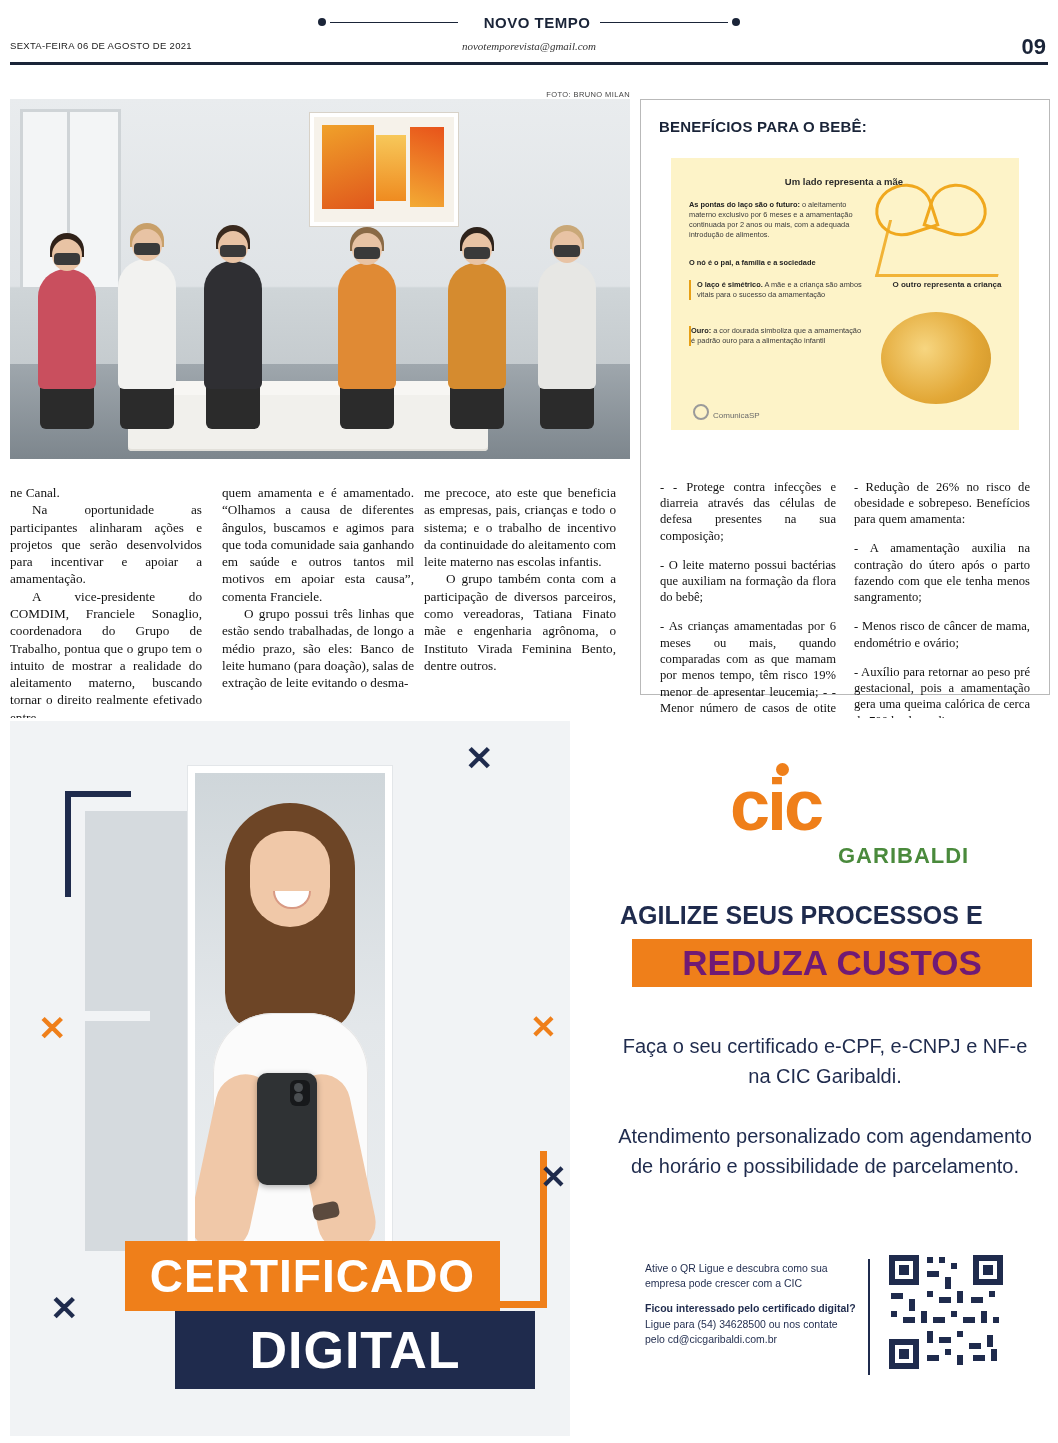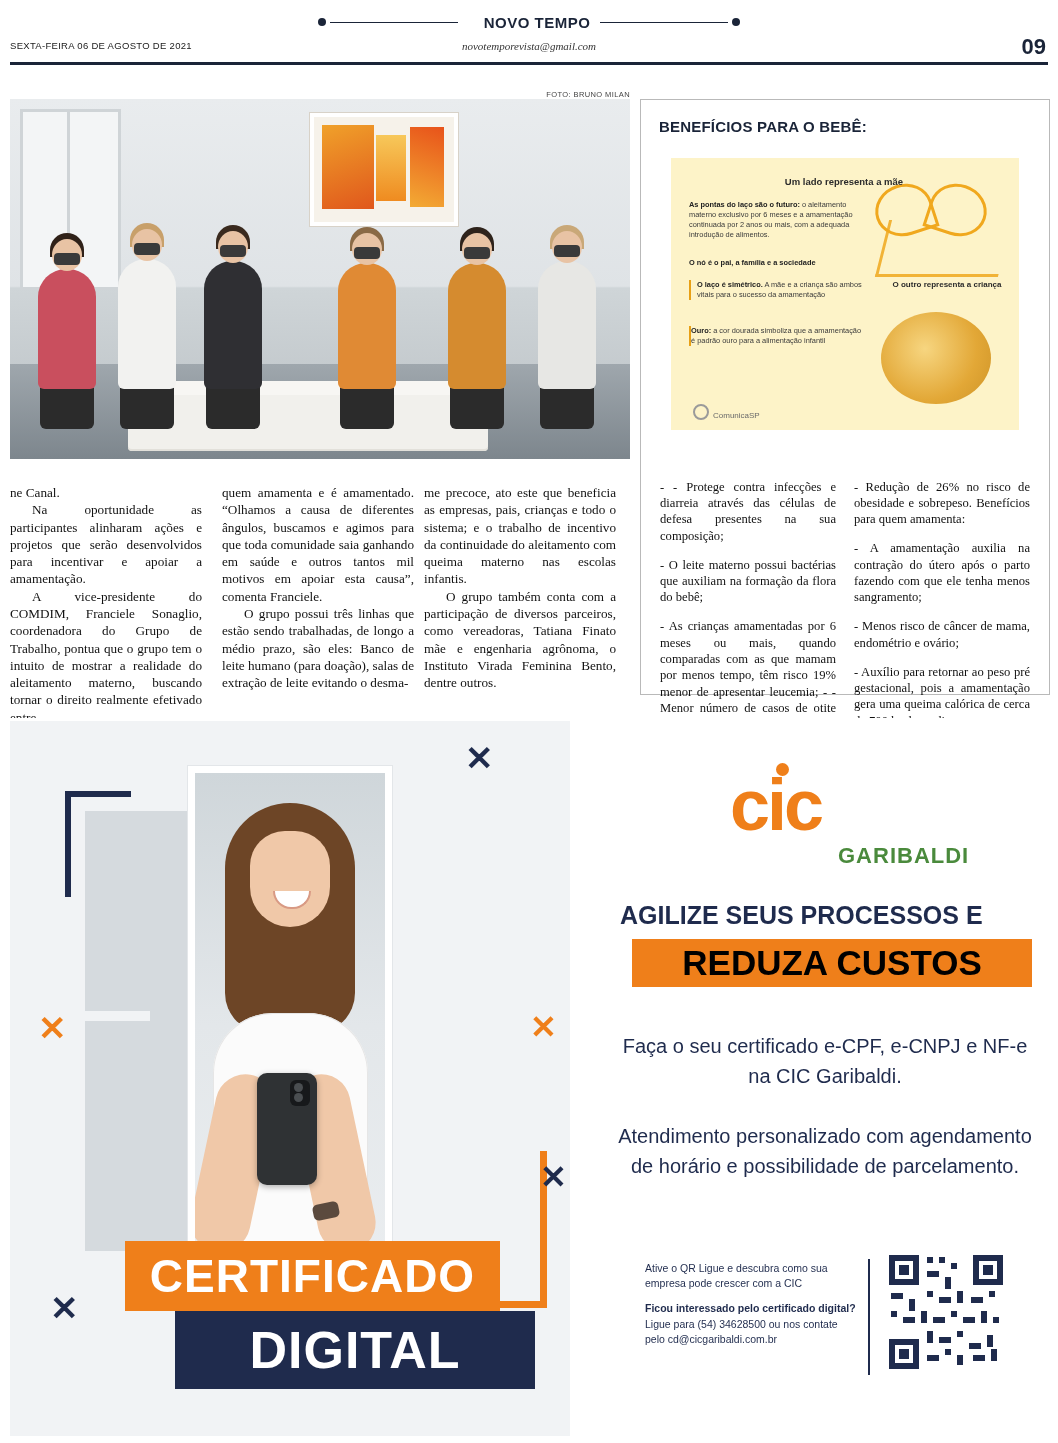--- a/index.html
+++ b/index.html
@@ -136,21 +136,21 @@
   .cert-band span{font-family:"Liberation Sans", sans-serif;font-weight:bold;font-size:46px;color:#fff;letter-spacing:1px;}
   .dig-band{position:absolute;left:165px;top:590px;width:360px;height:78px;background:#1f2b4d;display:flex;align-items:center;justify-content:center;}
   .dig-band span{font-family:"Liberation Sans", sans-serif;font-weight:bold;font-size:52px;color:#fff;letter-spacing:1px;}
 
   .ad-right{position:absolute;left:560px;top:0;width:478px;height:715px;}
   .cic{position:absolute;left:160px;top:48px;font-family:"Liberation Sans", sans-serif;font-weight:bold;font-size:72px;color:#ef7f1a;letter-spacing:-3px;line-height:1;}
   .cic .dot{position:absolute;left:46px;top:-6px;width:13px;height:13px;border-radius:50%;background:#ef7f1a;}
   .cic-sub{position:absolute;left:268px;top:122px;font-family:"Liberation Sans", sans-serif;font-weight:bold;font-size:22px;color:#4a8a3c;letter-spacing:1px;}
   .ad-h1{position:absolute;left:50px;top:180px;width:420px;text-align:left;font-family:"Liberation Sans", sans-serif;font-weight:bold;font-size:25px;color:#1f2b4d;}
   .ad-h2{position:absolute;left:62px;top:218px;width:400px;height:48px;background:#ef7f1a;display:flex;align-items:center;justify-content:center;}
-  .ad-h2 span{font-family:"Liberation Sans", sans-serif;font-weight:bold;font-size:35px;color:#000000;}
+  .ad-h2 span{font-family:"Liberation Sans", sans-serif;font-weight:bold;font-size:35px;color:#701a75;}
   .ad-p1{position:absolute;left:40px;top:310px;width:430px;text-align:center;font-family:"Liberation Sans", sans-serif;font-size:20px;line-height:1.5;color:#1f2b4d;}
   .ad-p2{position:absolute;left:40px;top:400px;width:430px;text-align:center;font-family:"Liberation Sans", sans-serif;font-size:20px;line-height:1.5;color:#1f2b4d;}
   .ad-foot{position:absolute;left:75px;top:540px;width:215px;font-family:"Liberation Sans", sans-serif;font-size:10.5px;line-height:1.45;color:#1f2b4d;}
   .ad-foot b{display:block;margin-top:10px;}
   .ad-div{position:absolute;left:298px;top:538px;width:2px;height:116px;background:#1f2b4d;}
   .qr{position:absolute;left:315px;top:530px;width:122px;height:122px;background:#fff;}
   .qr i{position:absolute;background:#1f2b4d;display:block;}
 </style>
 </head>
 <body>
@@ -228,21 +228,21 @@
   <div class="col" id="col1">
     <p>ne Canal.</p>
     <p class="ind">Na oportunidade as participantes alinharam ações e projetos que serão desenvolvidos para incentivar e apoiar a amamentação.</p>
     <p class="ind">A vice-presidente do COMDIM, Franciele Sonaglio, coordenadora do Grupo de Trabalho, pontua que o grupo tem o intuito de mostrar a realidade do aleitamento materno, buscando tornar o direito realmente efetivado entre</p>
   </div>
   <div class="col" id="col2">
     <p>quem amamenta e é amamentado. “Olhamos a causa de diferentes ângulos, buscamos e agimos para que toda comunidade saia ganhando em saúde e outros tantos mil motivos em apoiar esta causa”, comenta Franciele.</p>
     <p class="ind">O grupo possui três linhas que estão sendo trabalhadas, de longo a médio prazo, são eles: Banco de leite humano (para doação), salas de extração de leite evitando o desma-</p>
   </div>
   <div class="col" id="col3">
-    <p>me precoce, ato este que beneficia as empresas, pais, crianças e todo o sistema; e o trabalho de incentivo da continuidade do aleitamento com queima materno nas escolas infantis.</p>
+    <p>me precoce, ato este que beneficia as empresas, pais, crianças e todo o sistema; e o trabalho de incentivo da continuidade do aleitamento com leite materno nas escolas infantis.</p>
     <p class="ind">O grupo também conta com a participação de diversos parceiros, como vereadoras, Tatiana Finato mãe e engenharia agrônoma, o Instituto Virada Feminina Bento, dentre outros.</p>
   </div>
 
   <div class="side">
     <div class="side-title">BENEFÍCIOS PARA O BEBÊ:</div>
     <div class="side-img">
       <div class="si-ribbon"></div>
       <div class="si-tail"></div>
       <div class="si-coins"></div>
       <div class="si-h">Um lado representa a mãe</div>

